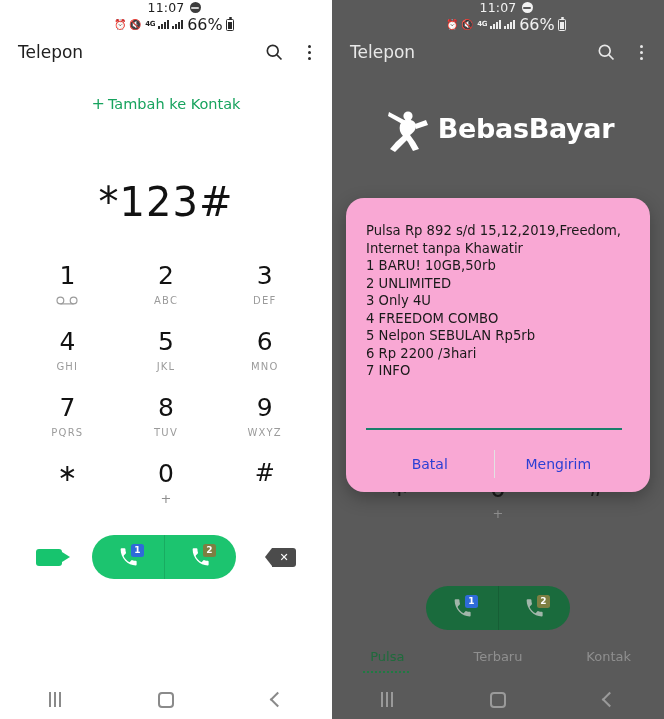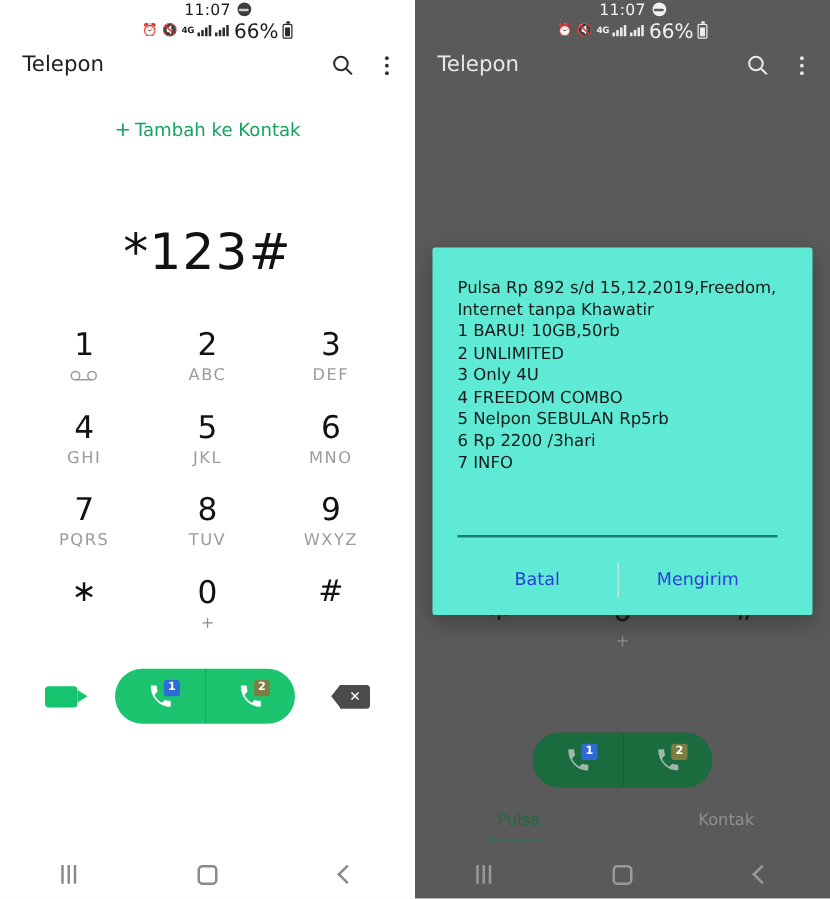--- a/index.html
+++ b/index.html
@@ -117,21 +117,21 @@
   .kp-row { display: flex; }
   .kp-key {
     flex: 1;
     height: 66px;
     display: flex; flex-direction: column;
     align-items: center; justify-content: center;
     user-select: none;
   }
   .kp-digit { font-size: 25px; color: #121212; line-height: 1; }
   .kp-sub {
-    font-size: 13px; color: #9b9b9b; letter-spacing: 1.2px;
+    font-size: 10px; color: #9b9b9b; letter-spacing: 1.2px;
     margin-top: 7px; height: 11px; line-height: 11px;
   }
   .kp-sub.plus { font-size: 13px; letter-spacing: 0; color:#8f8f8f; }
   .kp-vm { margin-top: 7px; height: 11px; display:flex; align-items:center; }
   .kp-key.sym .kp-digit { font-size: 24px; }
 
   
   .callbar {
     position: relative; z-index: 2;
     margin-top: 16px;
@@ -265,22 +265,22 @@
     font-size: 27px;
     font-weight: 700;
     letter-spacing: -0.3px;
     font-family: "DejaVu Sans", sans-serif;
   }
 
   
   .dialog {
     position: absolute;
     left: 14px; right: 14px; top: 198px;
-    background: #5eead4;
-    border-radius: 2px;
+    background: #f9a8d4;
+    border-radius: 18px;
     z-index: 7;
     padding: 24px 28px 0 20px;
     box-shadow: 0 6px 18px rgba(0,0,0,0.28);
   }
   .dlg-text {
     font-size: 13.2px;
     line-height: 17.5px;
     color: #1a1a1a;
     white-space: pre-line;
     font-family: "DejaVu Sans", sans-serif;
@@ -548,20 +548,32 @@
             </svg>
           </span>
           <span class="ic-more">
               <span></span>
               <span></span>
               <span></span>
             </span>
         </div>
       </div>
 
+      <div class="logo-wrap">
+        <svg width="52" height="52" viewBox="0 0 52 52">
+          <g fill="#ffffff">
+            <circle cx="26" cy="14" r="4.6"></circle>
+            <path d="M7 10 L24 19 L22 23 L6 14 Z"></path>
+            <path d="M24 18 C30 17 34 20 34 24 C34 28 31 31 28 33 L33 40 L37 47 L31 49 L26 40 L21 34 C18 31 17 27 18 23 C19 20 21 18 24 18 Z"></path>
+            <path d="M24 31 L14 40 L8 47 L13 50 L21 42 L27 36 Z"></path>
+            <path d="M33 22 L44 18 L46 23 L34 27 Z"></path>
+          </g>
+        </svg>
+        <span class="logo-text">BebasBayar</span>
+      </div>
 
       <div class="dialog">
         <div class="dlg-text">Pulsa Rp 892 s/d 15,12,2019,Freedom,
 Internet tanpa Khawatir
 1 BARU! 10GB,50rb
 2 UNLIMITED
 3 Only 4U
 4 FREEDOM COMBO
 5 Nelpon SEBULAN Rp5rb
 6 Rp 2200 /3hari
@@ -569,20 +581,21 @@
         <div class="dlg-input"></div>
         <div class="dlg-actions">
           <div class="dlg-btn">Batal</div>
           <div class="dlg-sep"></div>
           <div class="dlg-btn">Mengirim</div>
         </div>
       </div>
 
       <div class="tabs">
         <div class="tab active">Pulsa</div>
+        <div class="tab">Terbaru</div>
         <div class="tab">Kontak</div>
       </div>
 
       <div class="navbar">
         <span class="nav-recent">
             <i></i>
             <i></i>
             <i></i>
           </span>
         <span class="nav-home"></span>

